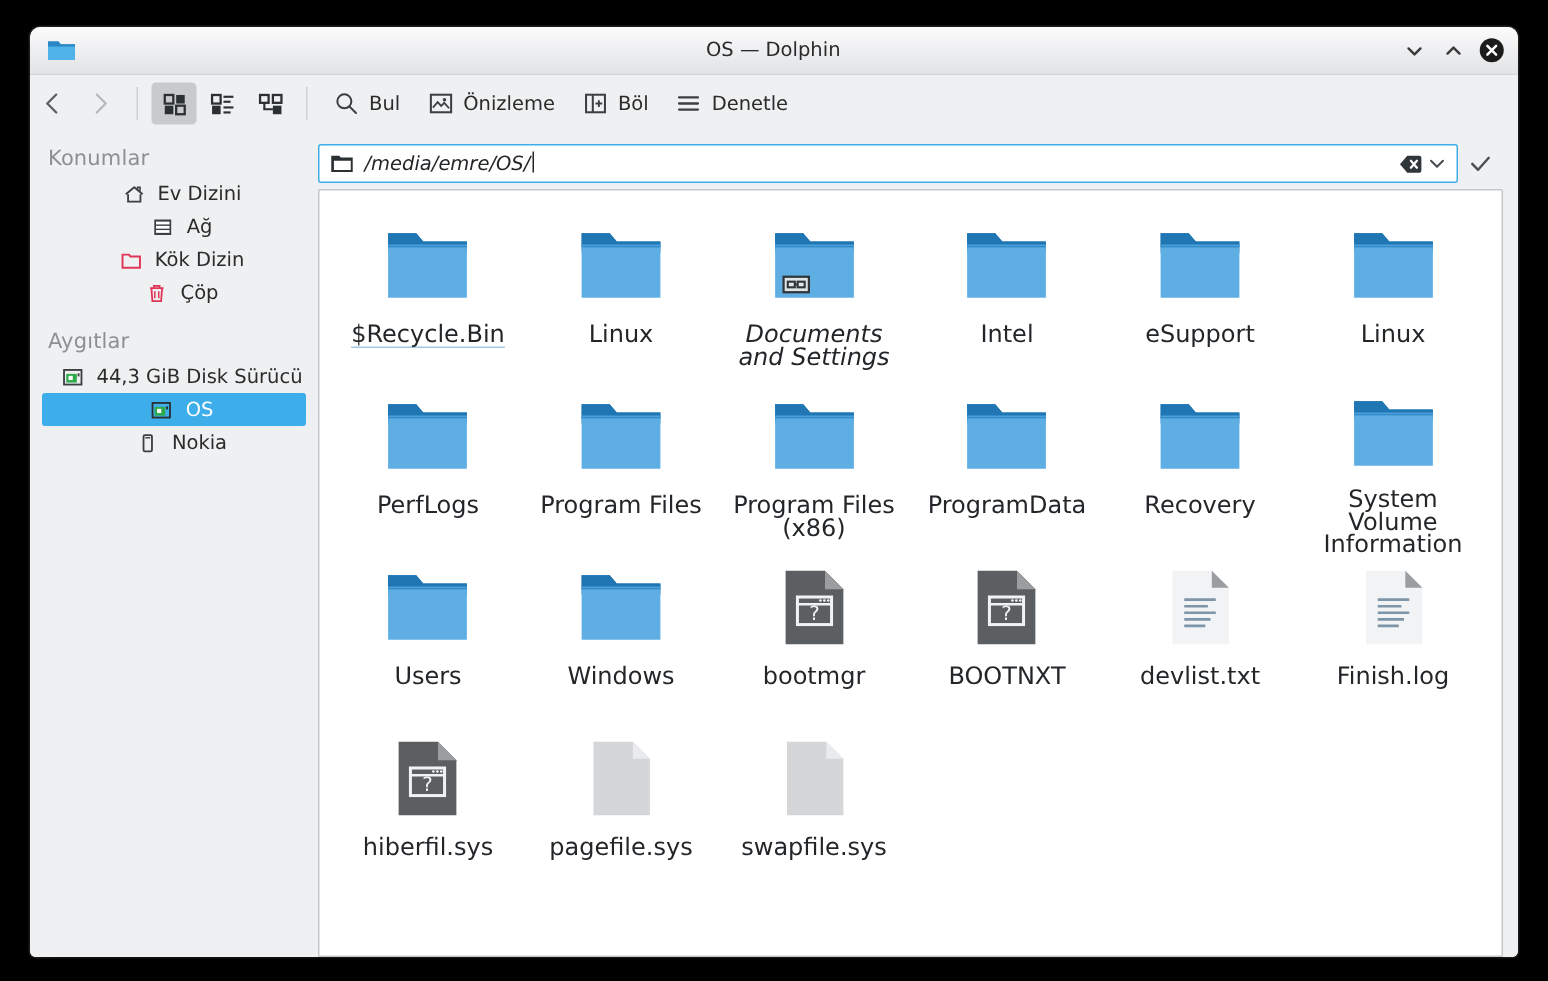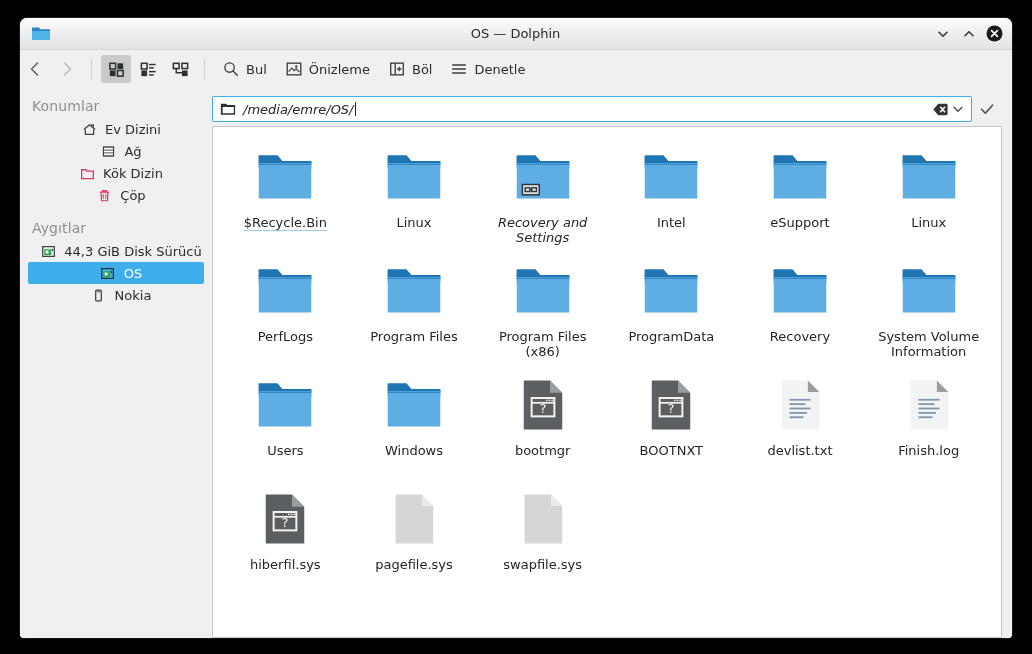--- a/index.html
+++ b/index.html
@@ -104,21 +104,21 @@
     padding: 4px 8px 0 8px;
   }
   .cell {
     height: 114px;
     display: flex; flex-direction: column; align-items: center;
     cursor: pointer; padding-top: 4px;
   }
   .cell.short { height: 96px; }
   .ic-wrap { width: 64px; height: 64px; display:flex;align-items:center;justify-content:center;}
   .cap {
-    margin-top: 6px; font-size: 13px; color: #232629;
+    margin-top: 6px; font-size: 16px; color: #232629;
     text-align: center; line-height: 15px; max-width: 124px; word-wrap: break-word;
   }
   .cap.italic { font-style: italic; }
   .cap.hover { text-decoration: underline; text-decoration-color:#9fc9e4; text-underline-offset:3px;}
   .sb-spacer { flex: 1 1 auto; }
   .zoom-slider { width: 198px; height: 18px; position: relative; cursor: pointer; margin-right: 14px;}
   .zs-track { position:absolute; left:0; right:0; top:7px; height:5px; border-radius:3px; background:#b3b5b7;}
   .zs-fill { position:absolute; left:0; top:7px; height:5px; width:52px; border-radius:3px; background:#3daee9;}
   .zs-handle { position:absolute; left:44px; top:1px; width:17px; height:17px; border-radius:50%; background:#fcfcfc; border:1px solid #a9abad; box-shadow:0 1px 1px rgba(0,0,0,.25);}
   .cap-bar { width: 118px; height: 6px; border-radius: 3px; background: #b3b5b7; position: relative; margin-right: 10px;}
@@ -389,21 +389,21 @@
     <path d="M4 9h20l5 6h31v4H4z" fill="#1f76b3"></path>
     <path d="M4 17h56v1.5H4z" fill="#4ba0db"></path>
     <g>
                     <rect x="10" y="40" width="18" height="11" fill="#dfe6ea" stroke="#31363b" stroke-width="1.6"></rect>
          <rect x="13" y="43.5" width="5" height="4" fill="none" stroke="#31363b" stroke-width="1.5"></rect>
          <rect x="20" y="43.5" width="5" height="4" fill="none" stroke="#31363b" stroke-width="1.5"></rect>
          <path d="M18 45.5h2" stroke="#31363b" stroke-width="1.5"></path>
                   </g>
   </svg>
               </div>
-              <div class="cap italic">Recovery and Settings</div>
+              <div class="cap italic">Documents and Settings</div>
             </div>
             <div class="cell">
               <div class="ic-wrap">
                 <svg viewBox="0 0 64 64" width="60" height="60">
     <path d="M4 9h20l5 6h31v8H4z" fill="#1f76b3"></path>
     <path d="M4 15h25l5-6" fill="none"></path>
     <path d="M4 17h56v38H4z" fill="#5eaee4"></path>
     <path d="M4 9h20l5 6h31v4H4z" fill="#1f76b3"></path>
     <path d="M4 17h56v1.5H4z" fill="#4ba0db"></path>
 

